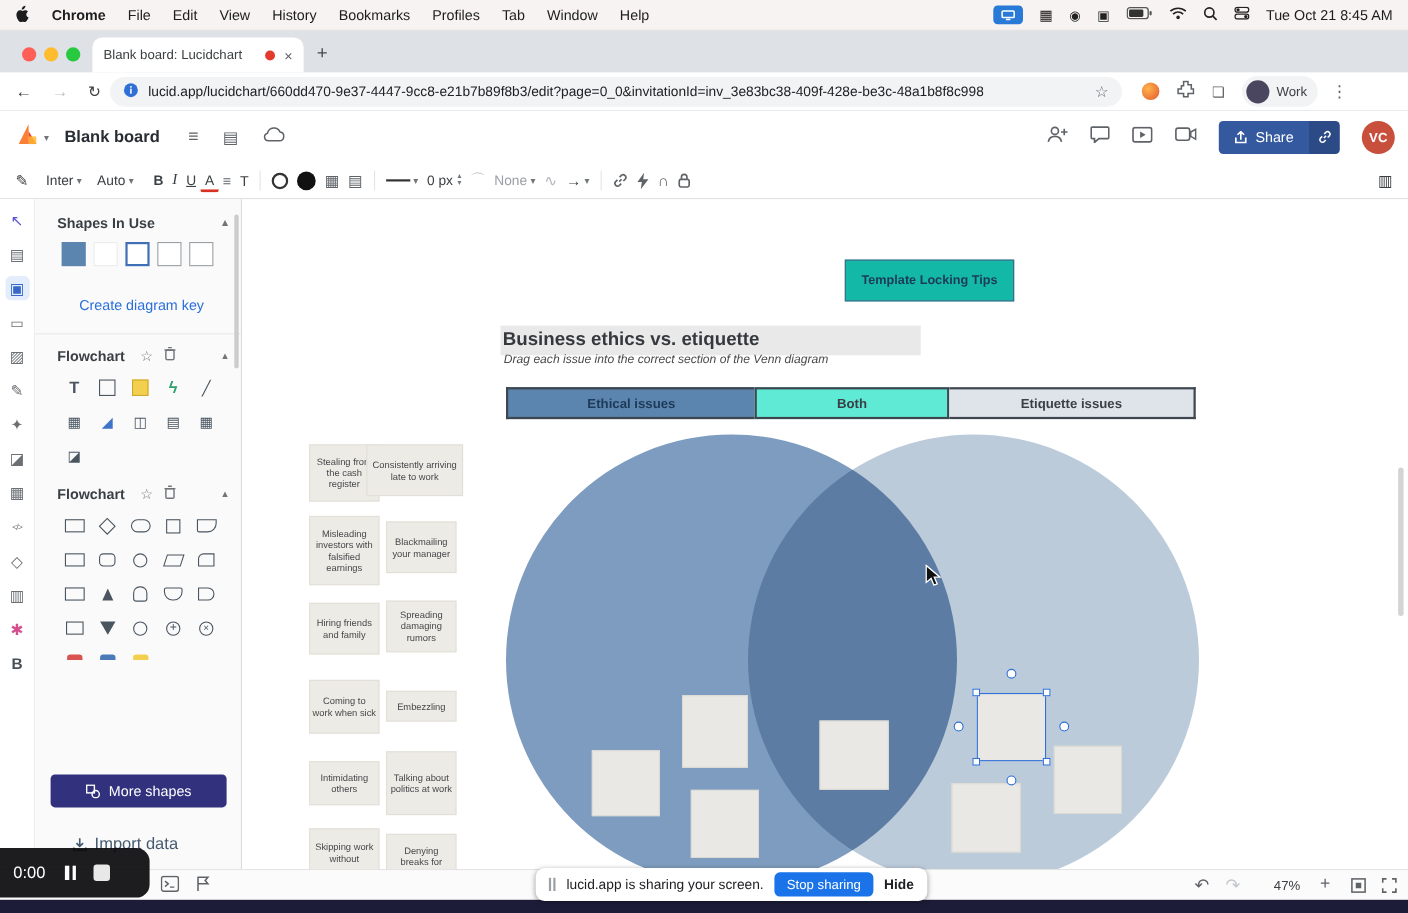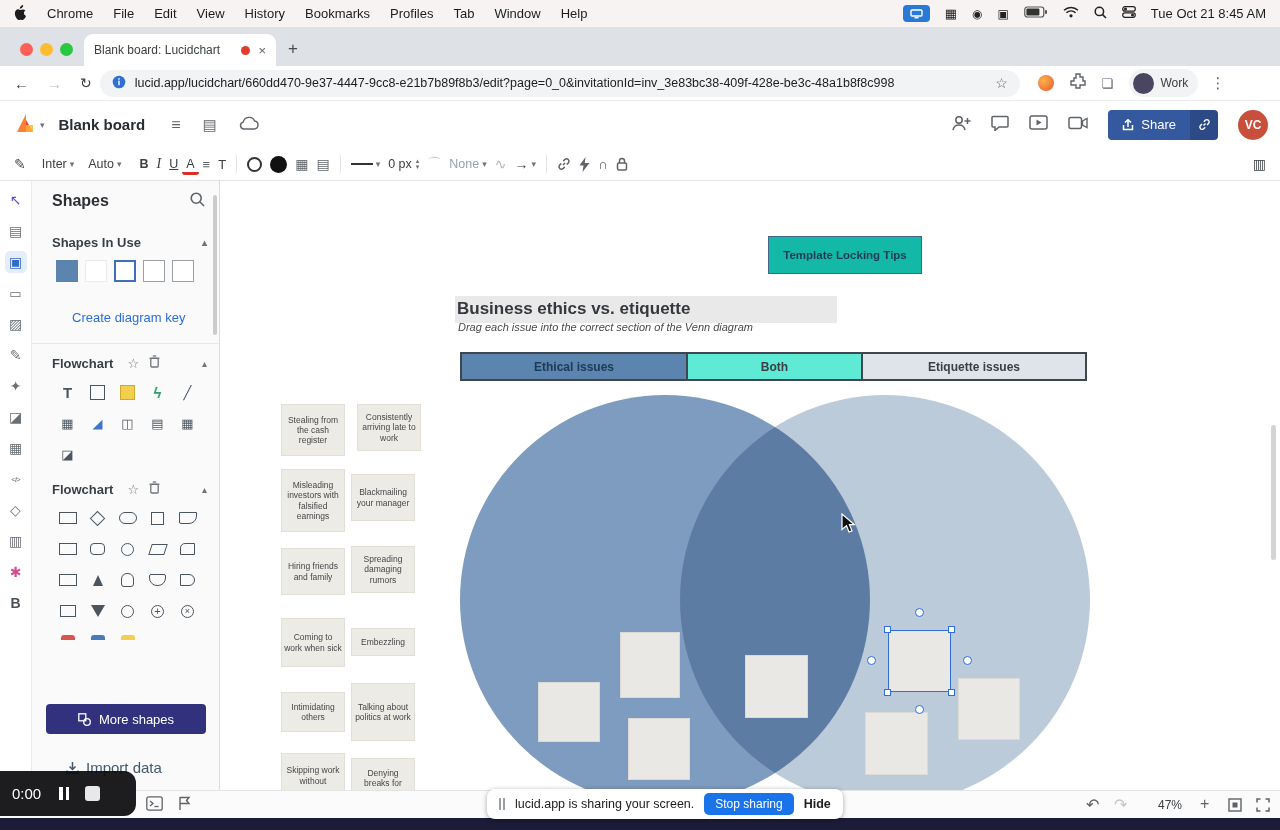--- a/index.html
+++ b/index.html
@@ -58,21 +58,21 @@
 <body>
 
 <div id="screen">
 
   <div id="menubar" class="abs">
     <span class="mitem">
       <svg width="13" height="15" viewBox="0 0 13 15">
           <path d="M9.2 0c.1 1-.3 1.9-.9 2.6-.6.7-1.6 1.2-2.5 1.1-.1-.9.4-1.9 1-2.5C7.4.5 8.4.1 9.2 0zM12 11c-.4 1-.6 1.4-1.2 2.2-.8 1.2-1.9 2.2-3.1 1.8-.9-.3-1.3-.3-2.2 0-1.2.4-2.3-.6-3-1.8C.6 10.5.4 7.3 1.8 5.6c.8-1 1.9-1.4 2.9-1.2.8.1 1.4.5 2 .5.6 0 1.1-.4 2-.5 1-.1 2 .3 2.7 1.2-2.2 1.4-1.9 4.3.6 5.4z" fill="#1d1d1f"></path>
         </svg>
     </span>
-    <span class="mitem" style="font-weight:normal">Chrome</span>
+    <span class="mitem" style="font-weight:bold">Chrome</span>
     <span class="mitem">File</span>
     <span class="mitem">Edit</span>
     <span class="mitem">View</span>
     <span class="mitem">History</span>
     <span class="mitem">Bookmarks</span>
     <span class="mitem">Profiles</span>
     <span class="mitem">Tab</span>
     <span class="mitem">Window</span>
     <span class="mitem">Help</span>
     <span class="right">
@@ -298,29 +298,20 @@
     <span class="stripic">◪</span>
     <span class="stripic">▦</span>
     <span class="stripic" style="font-size:8px;letter-spacing:-1px">&lt;/&gt;</span>
     <span class="stripic">◇</span>
     <span class="stripic">▥</span>
     <span class="stripic" style="color:#d44f8e">✱</span>
     <span class="stripic" style="font-weight:bold;color:#4a4f55">B</span>
   </div>
 
   <div id="sidebar" class="abs">
-    <div class="flex" style="height:40px;padding:0 14px 0 20px">
-      <span style="font-size:16px;font-weight:bold;color:#2c2f33">Shapes</span>
-      <span style="margin-left:auto">
-        <svg width="15" height="15" viewBox="0 0 15 15">
-            <circle cx="6.2" cy="6.2" r="5" fill="none" stroke="#5f6368" stroke-width="1.6"></circle>
-            <line x1="10" y1="10" x2="14" y2="14" stroke="#5f6368" stroke-width="1.6"></line>
-          </svg>
-      </span>
-    </div>
     <div class="secthead" style="margin-top:8px">
       <span>Shapes In Use</span>
       <span style="margin-left:auto;color:#70757a;font-size:10px">▴</span>
     </div>
     <div class="flex" style="padding-left:24px;gap:7px;margin-top:5px">
       <span style="width:22px;height:22px;background:#5b84ae"></span>
       <span style="width:22px;height:22px;background:#fff;border:1px solid #ececec"></span>
       <span style="width:22px;height:22px;background:#fff;border:2.5px solid #3f6fb5"></span>
       <span style="width:22px;height:22px;background:#fff;border:1.5px solid #9aa0a6"></span>
       <span style="width:22px;height:22px;background:#fff;border:1.5px solid #9aa0a6"></span>
@@ -482,21 +473,21 @@
   <div class="abs" style="left:457px;top:299px;font-size:17px;font-weight:bold;color:#35393e">Business ethics vs. etiquette</div>
   <div class="abs" style="left:458px;top:321px;font-size:11px;font-style:italic;color:#4a4a4a">Drag each issue into the correct section of the Venn diagram</div>
 
   <div class="abs flex" style="left:460px;top:352px">
     <div class="vcell" style="width:226px;background:#5b84ae;color:#1d3a57;border-right:none">Ethical issues</div>
     <div class="vcell" style="width:177px;background:#5eead4;color:#3a3f45">Both</div>
     <div class="vcell" style="width:224px;background:#dfe4ea;color:#3a3f45;border-left:none">Etiquette issues</div>
   </div>
 
   <div class="card" style="left:281px;top:404px;width:64px;height:52px">Stealing from the cash register</div>
-  <div class="card" style="left:357px;top:404px;width:64px;height:47px">Consistently arriving late to work</div>
+  <div class="card" style="left:333px;top:404px;width:88px;height:47px">Consistently arriving late to work</div>
   <div class="card" style="left:281px;top:469px;width:64px;height:63px">Misleading investors with falsified earnings</div>
   <div class="card" style="left:351px;top:474px;width:64px;height:47px">Blackmailing your manager</div>
   <div class="card" style="left:281px;top:548px;width:64px;height:47px">Hiring friends and family</div>
   <div class="card" style="left:351px;top:546px;width:64px;height:47px">Spreading damaging rumors</div>
   <div class="card" style="left:281px;top:618px;width:64px;height:49px">Coming to work when sick</div>
   <div class="card" style="left:351px;top:628px;width:64px;height:28px">Embezzling</div>
   <div class="card" style="left:281px;top:692px;width:64px;height:40px">Intimidating others</div>
   <div class="card" style="left:351px;top:683px;width:64px;height:58px">Talking about politics at work</div>
   <div class="card" style="left:281px;top:753px;width:64px;height:45px">Skipping work without</div>
   <div class="card" style="left:351px;top:758px;width:64px;height:40px">Denying breaks for</div>

